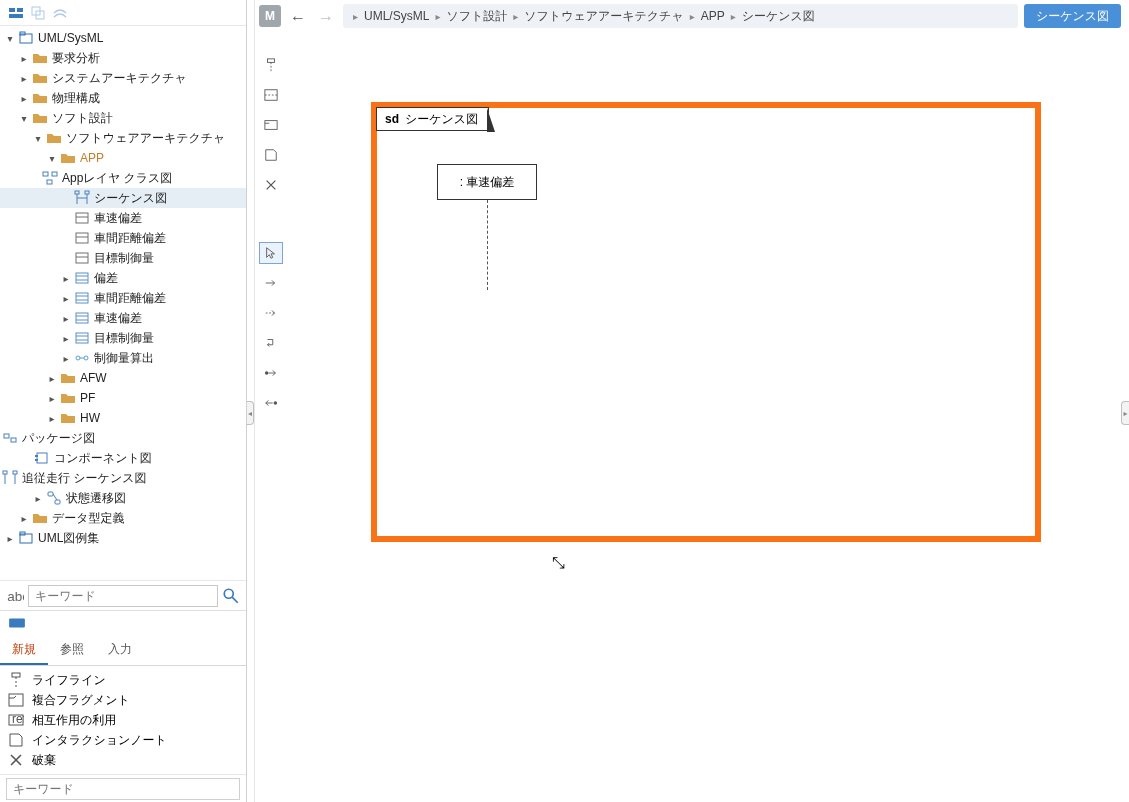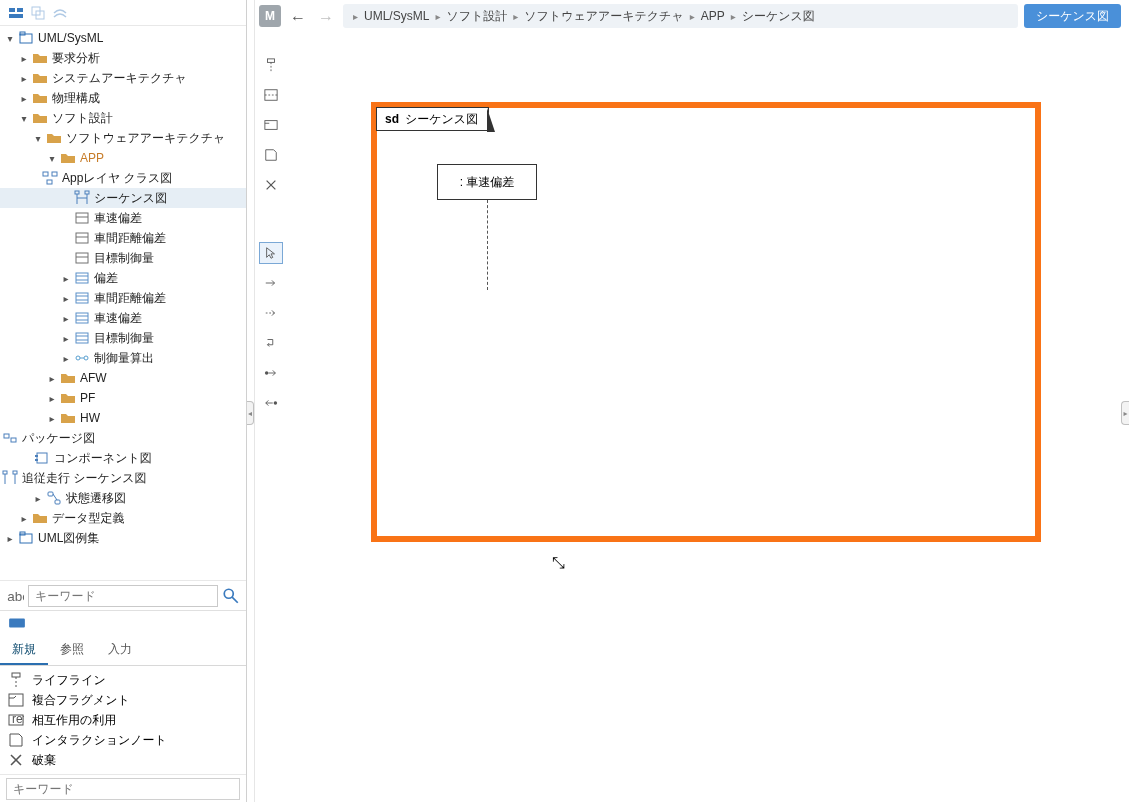--- a/index.html
+++ b/index.html
@@ -33,21 +33,21 @@
 .searchbar .sb-left { width:18px; height:18px; display:flex; align-items:center; justify-content:center; color:#666; }
 .searchbar input { flex:1; height:22px; border:1px solid #c9c9c9; padding:0 6px; color:#666; }
 .searchbar .sb-right { width:18px; height:18px; display:flex; align-items:center; justify-content:center; color:#3a7abe; cursor:pointer; }
 
 
 .bottom-pane { border-top:1px solid #e0e0e0; display:flex; flex-direction:column; min-height:180px; }
 .bottom-pane .bp-hdr { height:24px; display:flex; align-items:center; padding:0 8px; }
 .bp-hdr .bp-ico { width:18px; height:18px; color:#3a7abe; }
 .bp-tabs { display:flex; border-bottom:1px solid #d8d8d8; }
 .bp-tab { padding:6px 12px 5px; color:#555; cursor:pointer; }
-.bp-tab.active { color:#0c4a6e; border-bottom:2px solid #2b6fb0; font-weight:500; }
+.bp-tab.active { color:#c2410c; border-bottom:2px solid #2b6fb0; font-weight:500; }
 .bp-list { flex:1; overflow:auto; padding:4px 0; }
 .bp-item { display:flex; align-items:center; height:20px; padding:0 8px; gap:8px; cursor:pointer; }
 .bp-item .bpi-icon { width:16px; display:flex; align-items:center; justify-content:center; color:#555; }
 .bp-input { height:28px; border-top:1px solid #e8e8e8; display:flex; align-items:center; padding:0 6px; }
 .bp-input input { width:100%; height:22px; border:1px solid #d0d0d0; padding:0 6px; color:#888; }
 
 
 .splitter { width:8px; background:#fff; border-right:1px solid #e6e6e6; position:relative; }
 .splitter .grip { position:absolute; top:50%; left:0; width:7px; height:24px; border:1px solid #c0c0c0; border-left:none; border-radius:0 4px 4px 0; background:#f3f3f3; display:flex; align-items:center; justify-content:center; font-size:8px; color:#888; }
 

